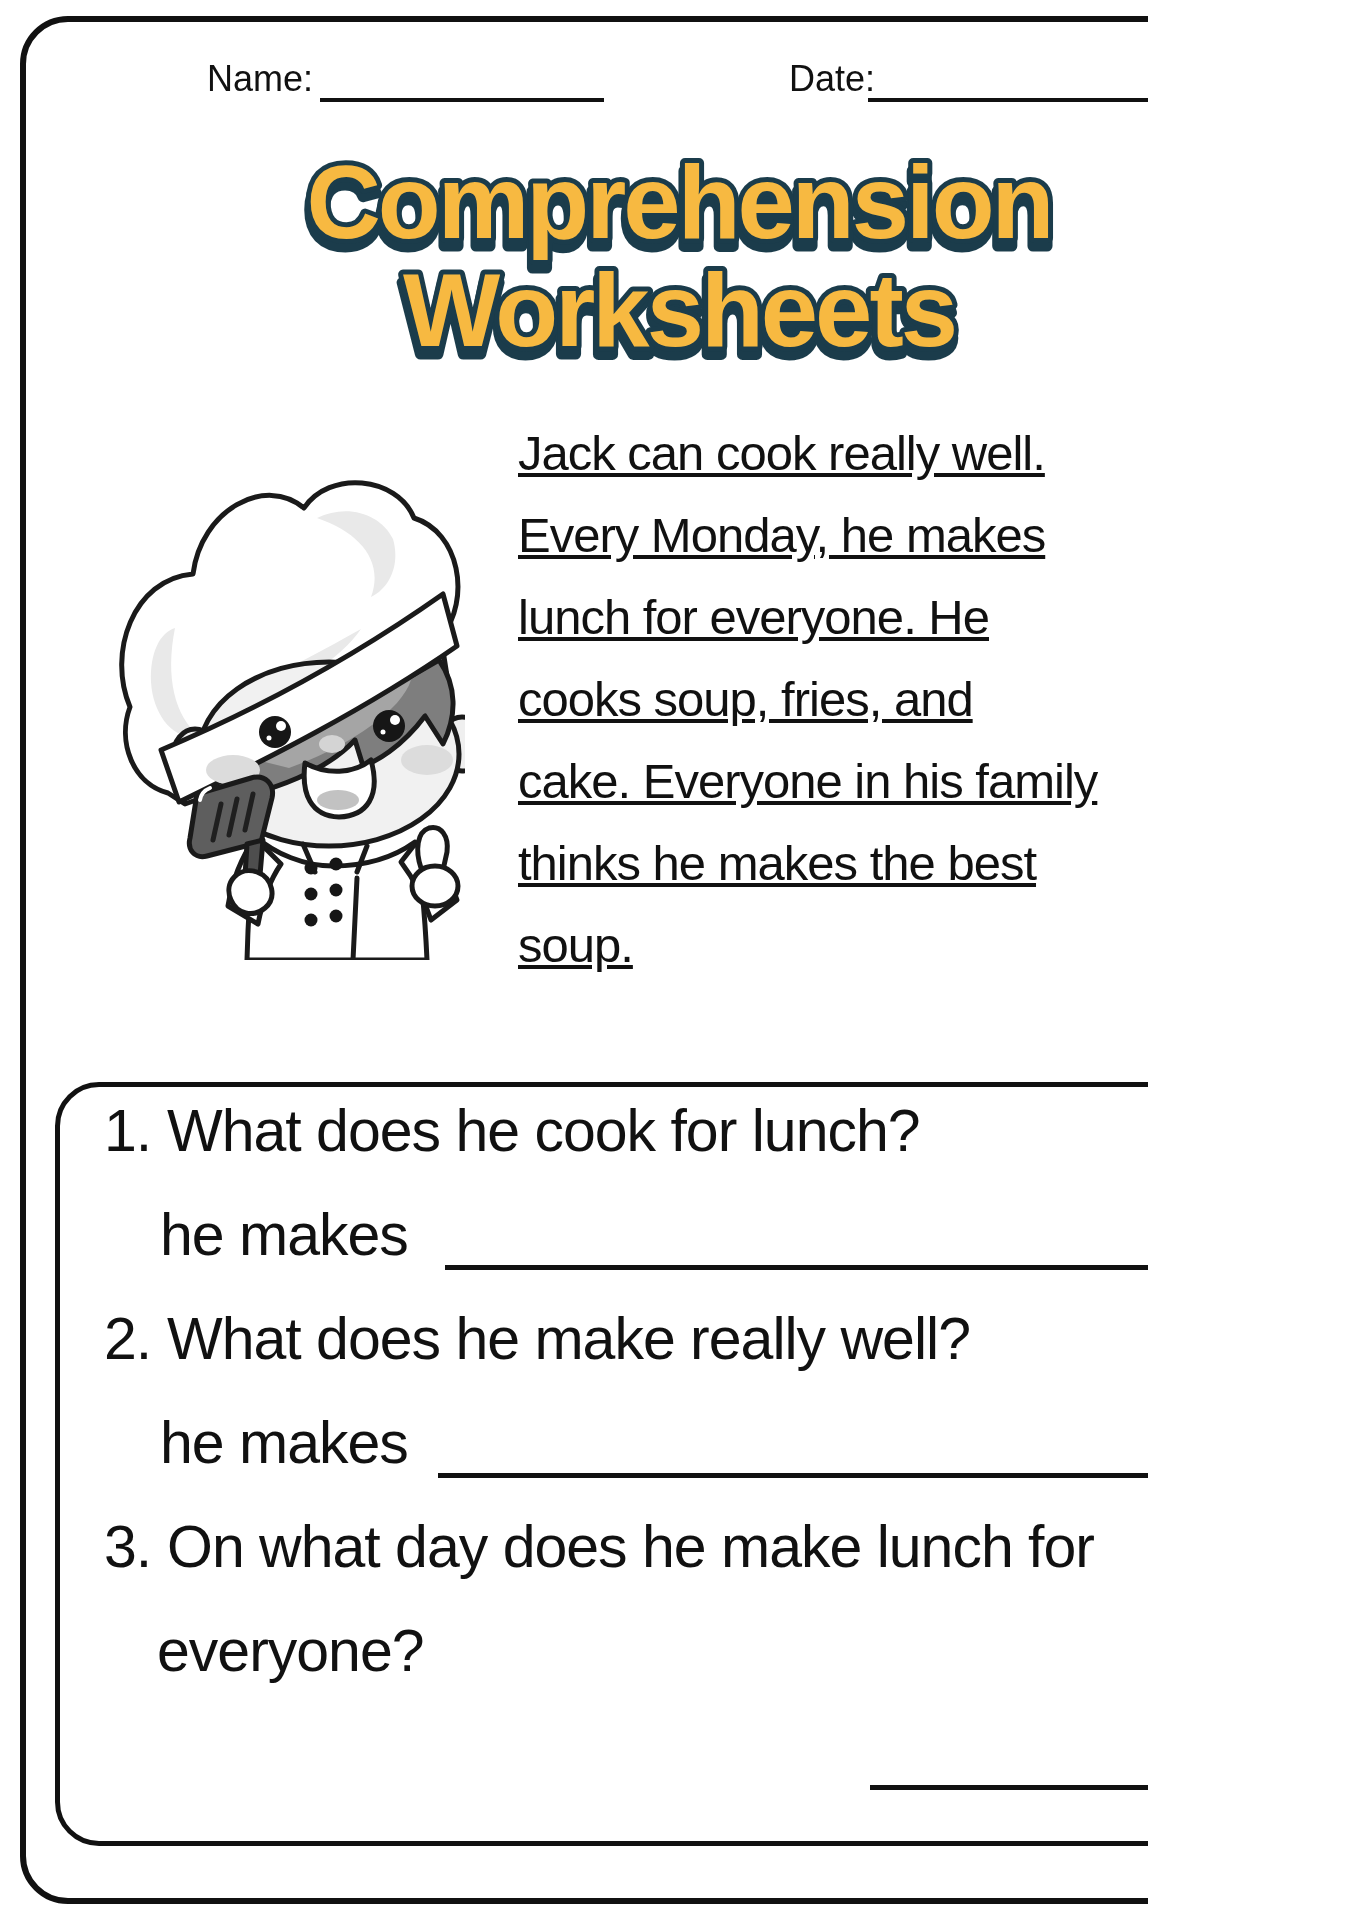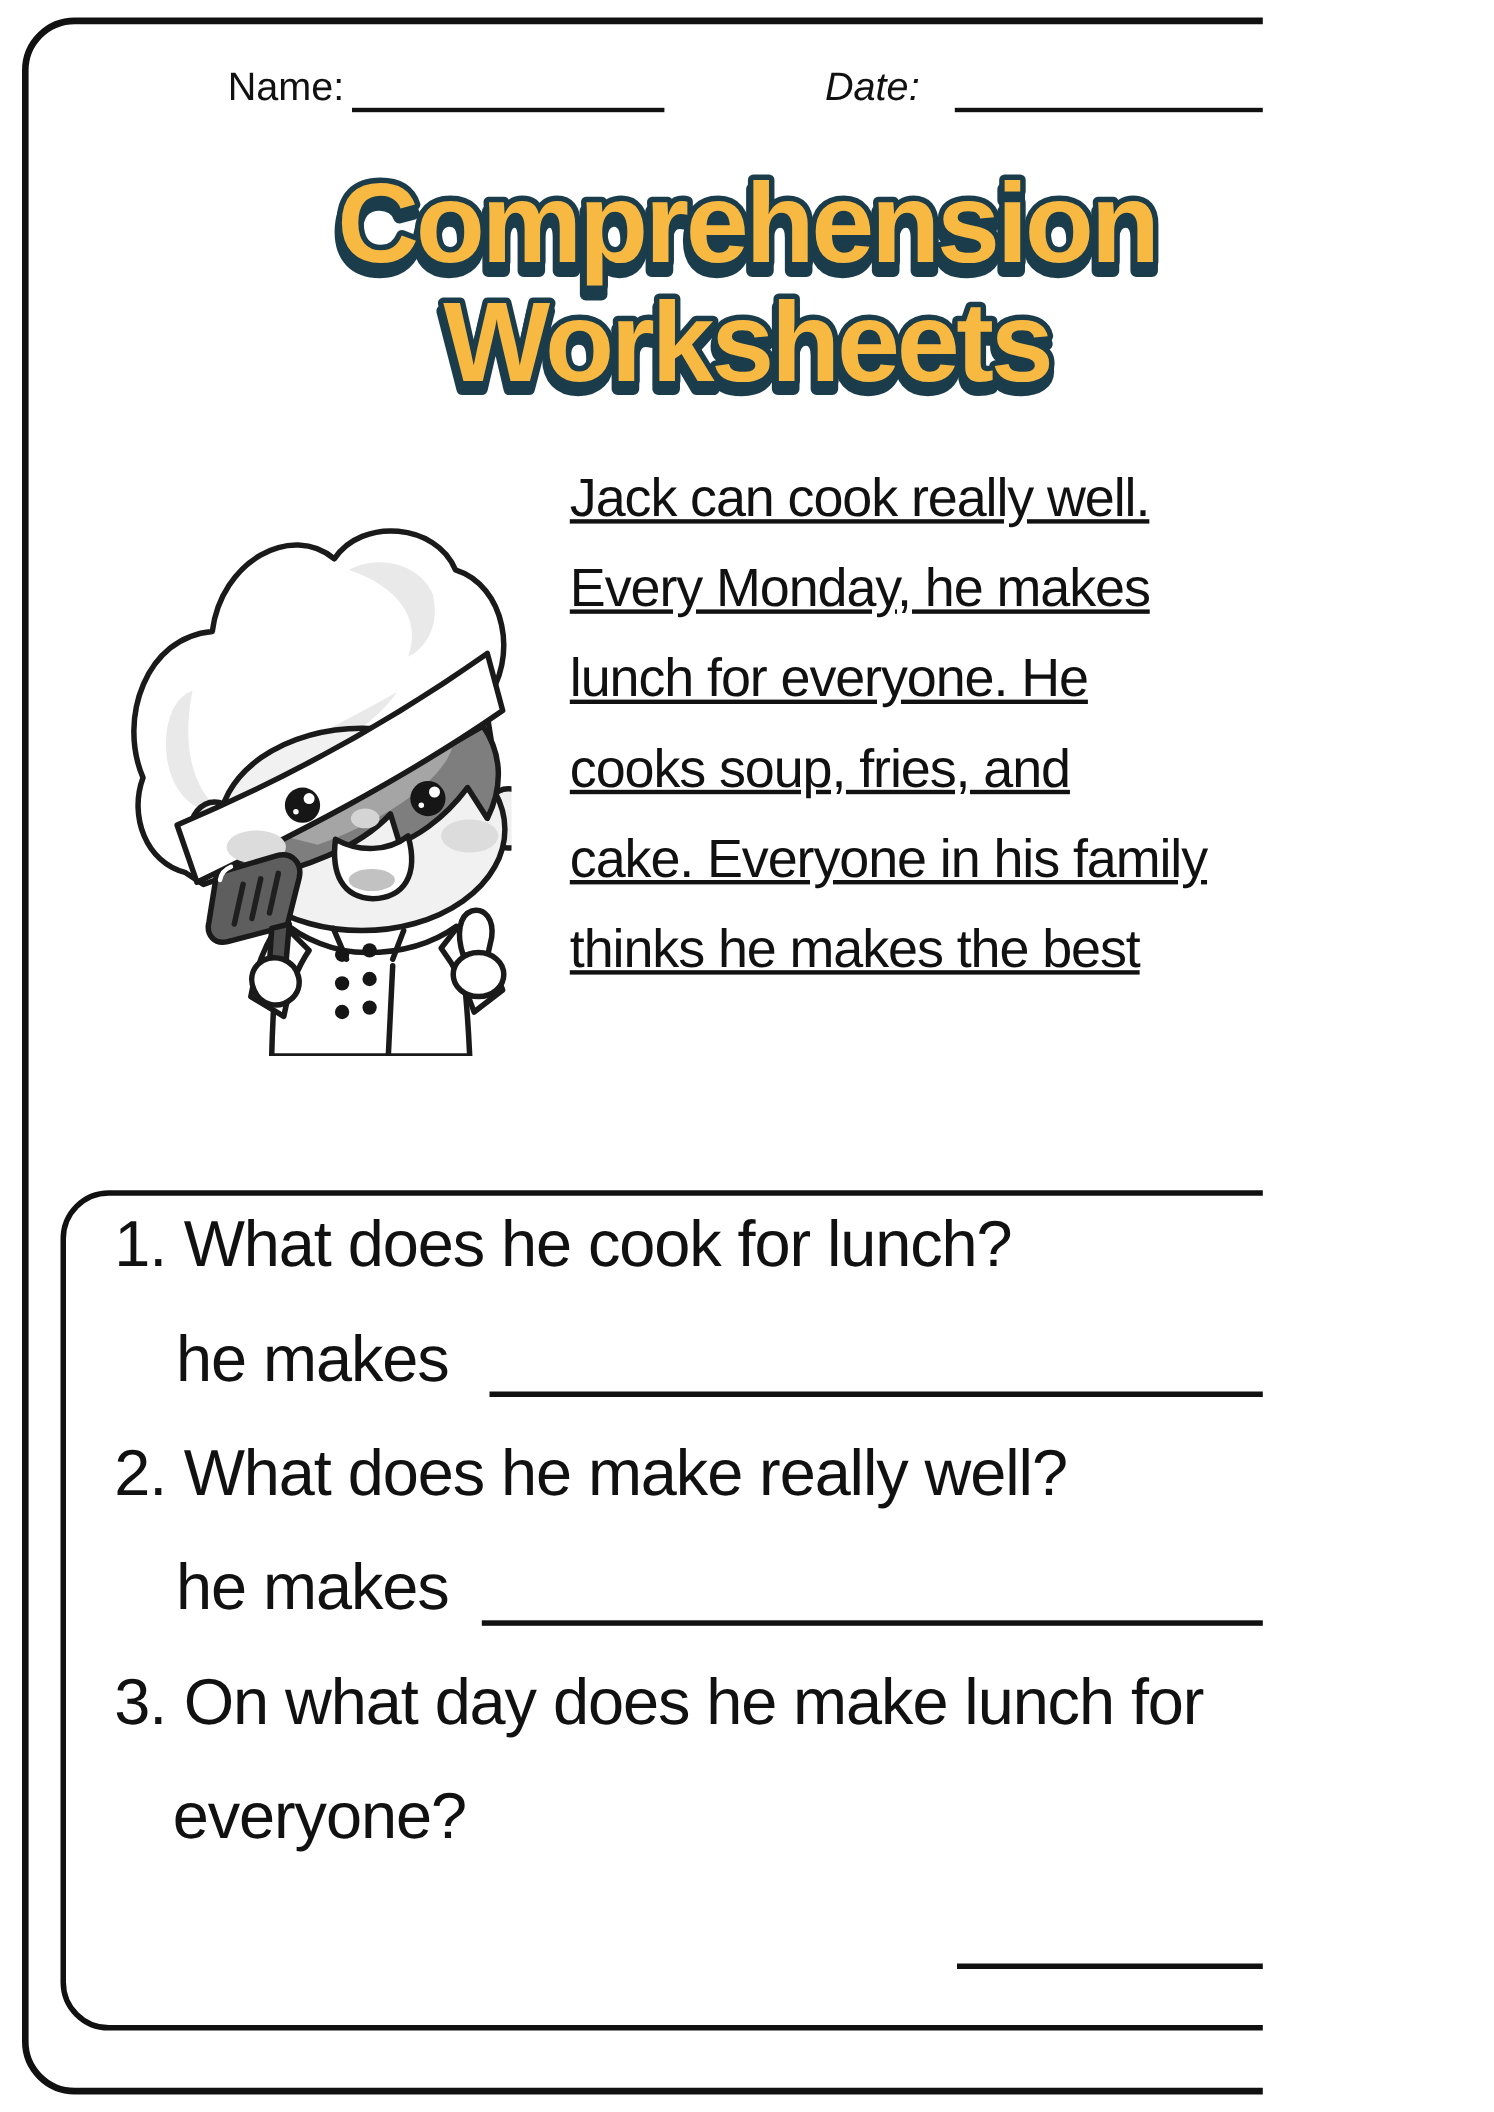--- a/index.html
+++ b/index.html
@@ -12,21 +12,21 @@
     position:relative;width:1148px;height:1920px;background:#ffffff;
     font-family:"Liberation Sans",sans-serif;color:var(--ink);overflow:hidden;
   }
   .page-border{
     position:absolute;left:20px;top:16px;width:1306px;height:1876px;
     border:6px solid var(--ink);border-radius:48px;
   }
   
   .hdr-label{position:absolute;top:58px;font-size:36px;letter-spacing:0;}
   .name-label{left:207px;}
-  .date-label{left:750px;font-style:italic;}
+  .date-label{left:789px;}
   .write-line{position:absolute;border-bottom:4px solid var(--ink);height:0;}
   .name-line{left:320px;top:98px;width:284px;}
   .date-line{left:868px;top:98px;width:284px;}
   
   .title-svg{position:absolute;left:0;top:128px;width:1358px;height:250px;}
   .title-svg text{
     font-family:"Liberation Sans",sans-serif;font-weight:700;
     font-size:103px;letter-spacing:-3px;
   }
   .title-shadow{fill:var(--title-outline);stroke:var(--title-outline);stroke-width:11px;stroke-linejoin:round;}
@@ -131,20 +131,21 @@
     </g>
   </svg>
 
   <div class="passage">
     <div>Jack can cook really well.</div>
     <div>Every Monday, he makes</div>
     <div>lunch for everyone. He</div>
     <div>cooks soup, fries, and</div>
     <div>cake. Everyone in his family</div>
     <div>thinks he makes the best</div>
+    <div>soup.</div>
   </div>
 
   <div class="q-box"></div>
 
   <div class="q-line r-q1">
     <span class="q-num">1.</span><span>What does he cook for lunch?</span>
   </div>
   <div class="q-line r-a1">he makes</div>
   <div class="ans-line ans-line-1"></div>
 

